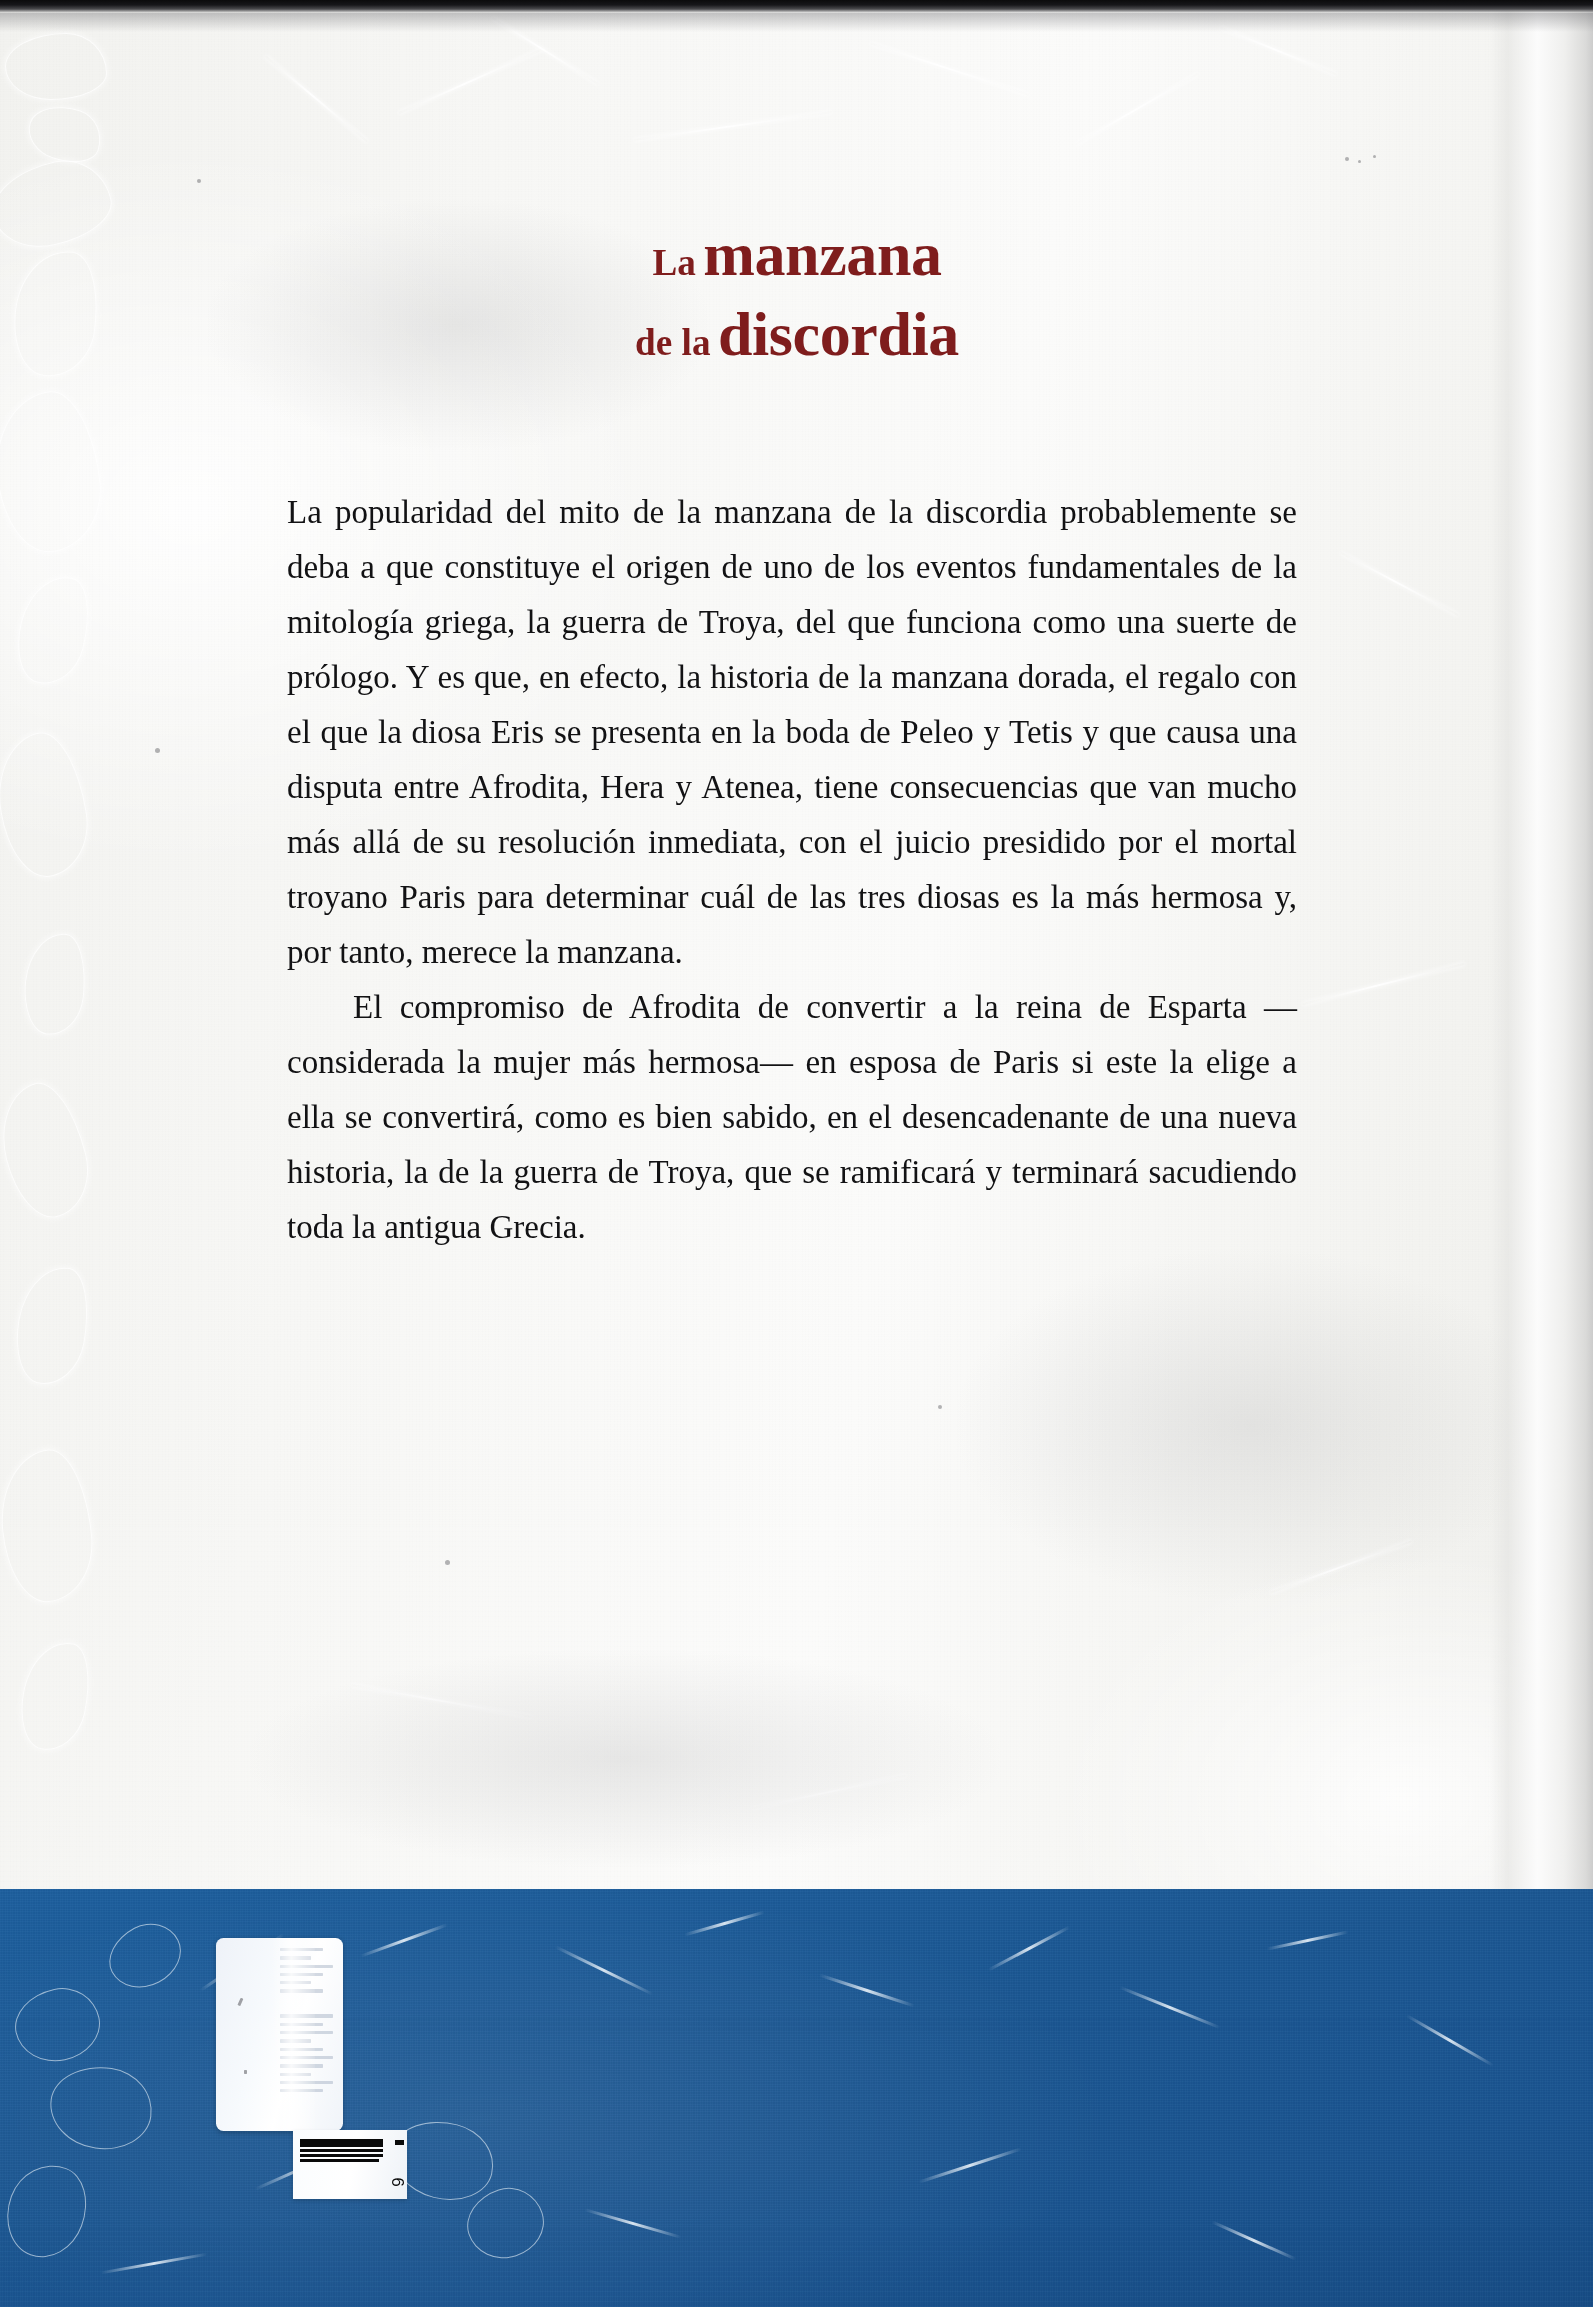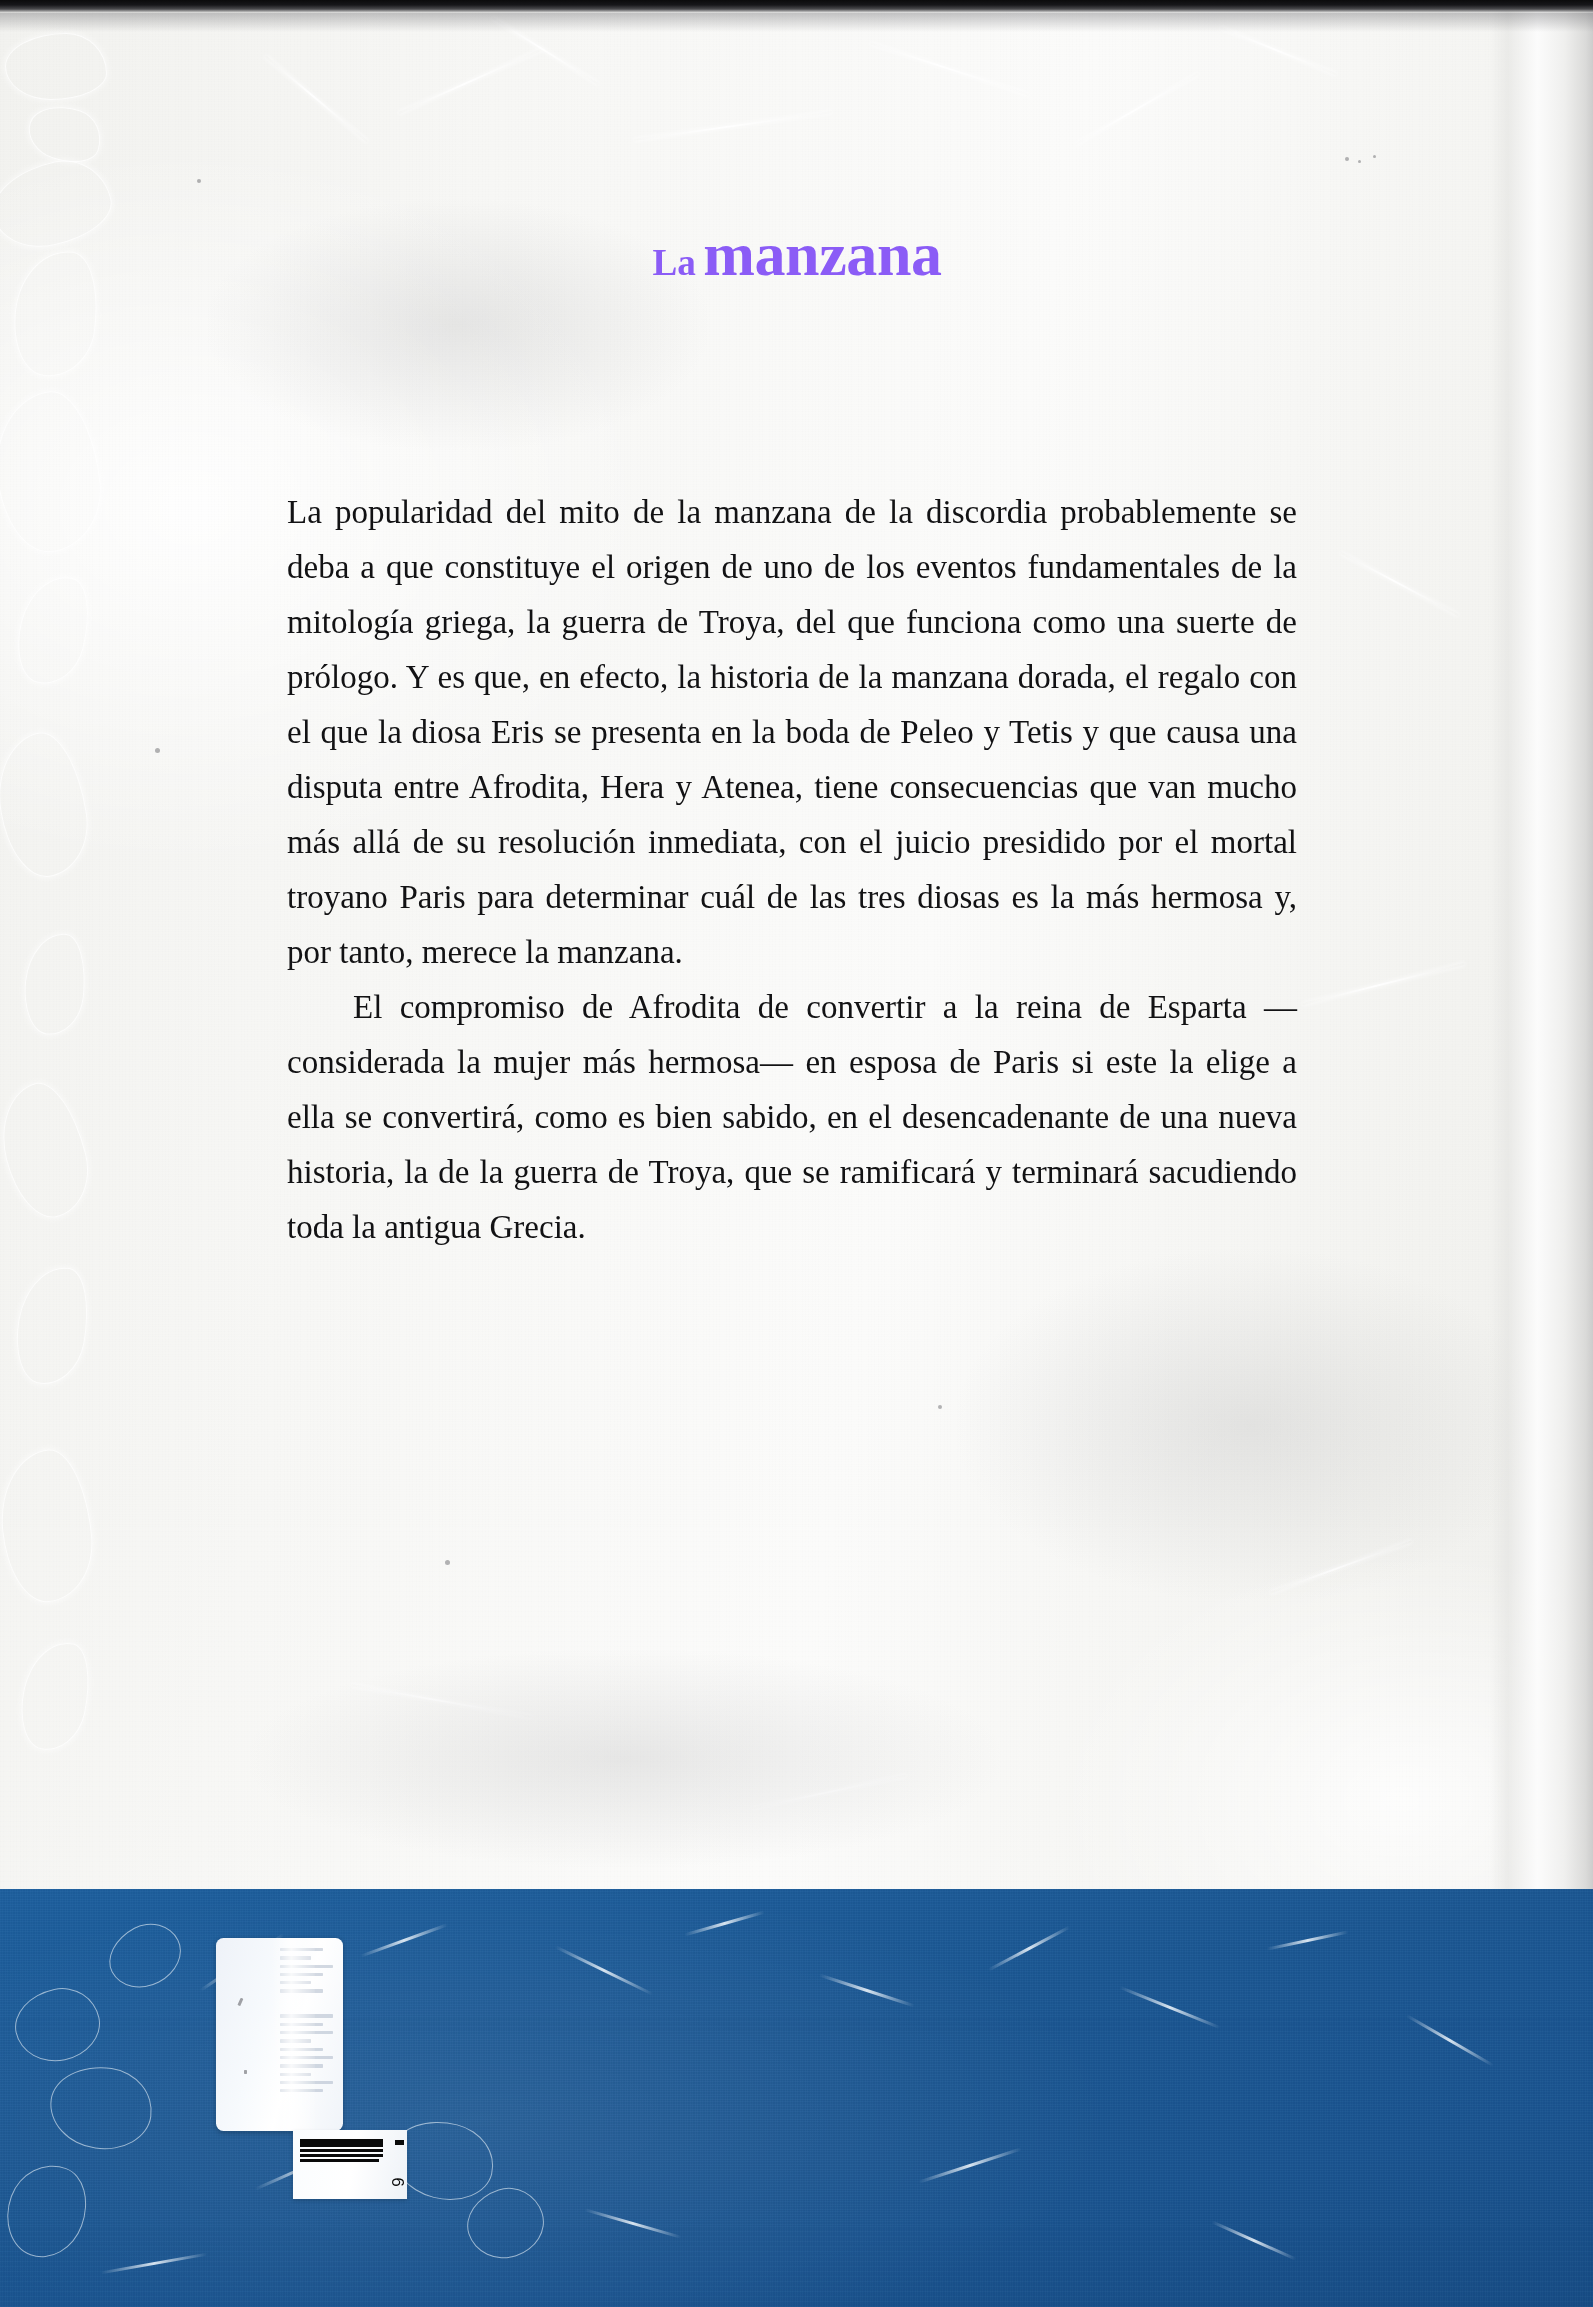--- a/index.html
+++ b/index.html
@@ -92,21 +92,21 @@
     background: radial-gradient(ellipse at center, rgba(160,160,162,0.22) 0%, rgba(160,160,162,0) 72%);
   }
 
   
   .title-block {
     position: absolute;
     top: 223px;
     left: 0;
     width: 1594px;
     text-align: center;
-    color: #8b5cf6;
+    color: #7f1d1d;
     z-index: 6;
   }
   .title-line {
     display: block;
     white-space: nowrap;
     line-height: 1.0;
     font-weight: 700;
     letter-spacing: -0.4px;
   }
   .title-line-1 { font-size: 62px; }
@@ -310,20 +310,21 @@
   <div class="speck" style="left:155px;  top:748px; width:5px; height:5px;"></div>
   <div class="speck" style="left:445px;  top:1560px;width:5px; height:5px;"></div>
   <div class="speck" style="left:938px; top:1405px;width:4.2px; height:4.2px;"></div>
 
   <div class="fore-edge"></div>
 
   <div class="scan-top-edge"></div>
 
   <div class="title-block">
     <span class="title-line title-line-1"><span class="title-small">La </span><span class="title-big">manzana</span></span>
+    <span class="title-line title-line-2"><span class="title-small">de la </span><span class="title-big">discordia</span></span>
   </div>
 
   <div class="body-block">
     <p>La popularidad del mito de la manzana de la discordia probablemente se deba a que constituye el origen de uno de los eventos fundamentales de la mitología griega, la guerra de Troya, del que funciona como una suerte de prólogo. Y es que, en efecto, la historia de la manzana dorada, el regalo con el que la diosa Eris se presenta en la boda de Peleo y Tetis y que causa una disputa entre Afrodita, Hera y Atenea, tiene consecuencias que van mucho más allá de su resolución inmediata, con el juicio presidido por el mortal troyano Paris para determinar cuál de las tres diosas es la más hermosa y, por tanto, merece la manzana.</p>
     <p>El compromiso de Afrodita de convertir a la reina de Esparta —considerada la mujer más hermosa— en esposa de Paris si este la elige a ella se convertirá, como es bien sabido, en el desencadenante de una nueva historia, la de la guerra de Troya, que se ramificará y terminará sacudiendo toda la antigua Grecia.</p>
   </div>
 
   <div class="blue-band">
     <div class="blue-grain"></div>
 

